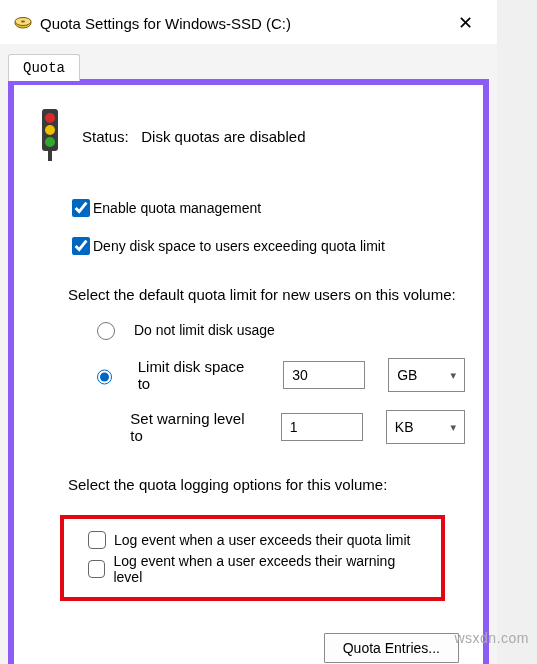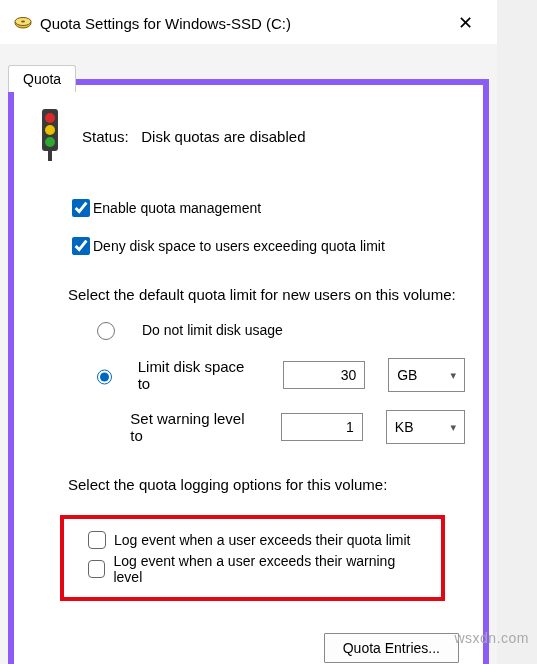--- a/index.html
+++ b/index.html
@@ -46,22 +46,23 @@
     .content-wrap {
       background: #f4f4f4;
       flex: 1;
       padding: 8px;
       display: flex;
       flex-direction: column;
     }
     .tabs {
       display: flex;
       position: relative;
-      top: 13px;
+      top: 2px;
       z-index: 2;
+      font-family: Liberation Mono, monospace;
     }
     .tab {
       background: #fff;
       border: 1px solid #ccc;
       border-bottom: none;
       padding: 5px 14px;
       border-radius: 3px 3px 0 0;
       font-size: 14px;
       cursor: pointer;
     }
@@ -97,21 +98,21 @@
     }
     .section-label {
       margin-top: 14px;
       margin-bottom: 6px;
       margin-left: 36px;
       font-size: 15px;
     }
     .radio-row {
       display: flex;
       align-items: center;
-      gap: 24px;
+      gap: 16px;
       margin-left: 60px;
       margin-bottom: 8px;
     }
     input[type=radio] {
       width: 18px;
       height: 18px;
       accent-color: #0067c0;
       cursor: pointer;
     }
     .limit-row {
@@ -119,21 +120,21 @@
       align-items: center;
       gap: 23px;
       margin-left: 60px;
       margin-bottom: 8px;
     }
     .limit-label { width: 150px; font-size: 15px; }
     .num-input {
       width: 82px;
       height: 28px;
       border: 1px solid #888;
-      text-align: right;
+      text-align: left;
       padding: 2px 8px;
       font-size: 14px;
     }
     .unit-select {
       width: 90px;
       height: 28px;
       border: 1px solid #888;
       display: flex;
       align-items: center;
       justify-content: space-between;

